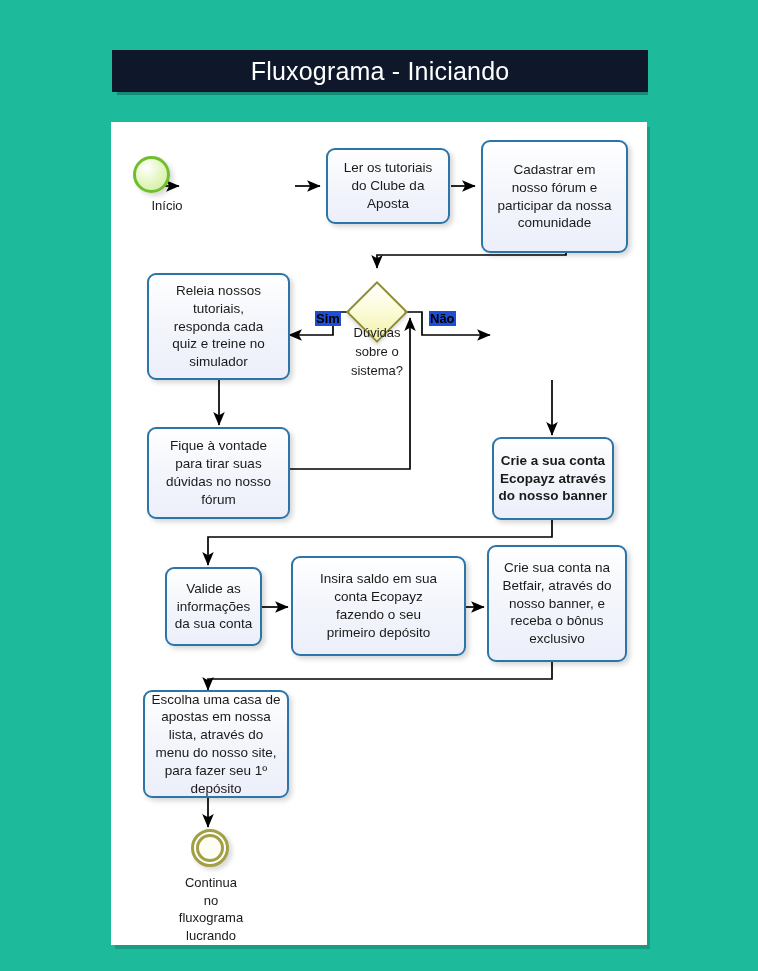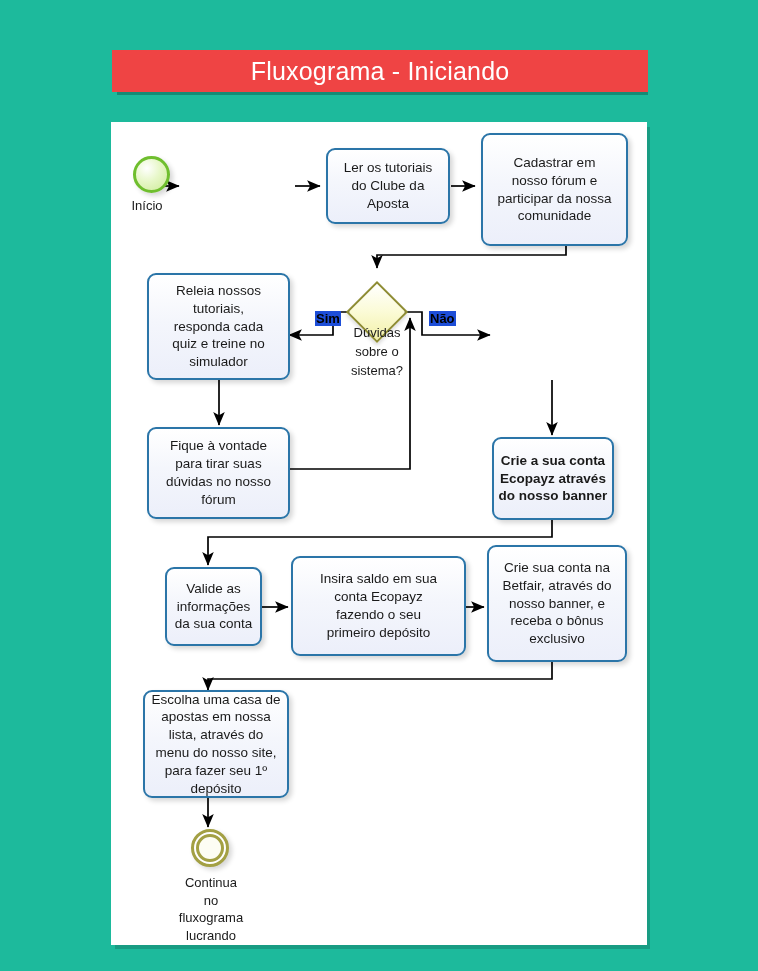--- a/index.html
+++ b/index.html
@@ -23,21 +23,21 @@
     width: 531px;
     height: 40px;
     background: rgba(0,0,0,0.25);
   }
   #banner {
     position: absolute;
     left: 112px;
     top: 50px;
     width: 536px;
     height: 42px;
-    background: #ef4444;
+    background: #0f172a;
     display: flex;
     align-items: center;
     justify-content: center;
   }
   #banner-title {
     color: #ffffff;
     font-size: 25px;
     letter-spacing: 0.2px;
     font-weight: 400;
     white-space: nowrap;
@@ -183,30 +183,30 @@
 
         <path d="M355,485 L373,485"></path>
 
         <path d="M441,540 L441,557 L97,557 L97,568"></path>
 
         <path d="M97,676 L97,705"></path>
       </g>
     </svg>
 
     <div class="node start-circle" style="left:22px; top:34px; width:37px; height:37px;"></div>
-    <div class="node-caption" style="left:4px; top:76px; width:64px;text-align:center;">Início</div>
+    <div class="node-caption" style="left:24px; top:76px; width:64px;text-align:center;">Início</div>
 
 
     <div class="node proc" style="left:215px; top:26px; width:124px; height:76px;">
       <span style="white-space:pre-line;">Ler os tutoriais
 do Clube da
 Aposta</span>
     </div>
 
-    <div class="node proc" style="left:370px; top:11px; width:147px; height:113px;">
+    <div class="node proc" style="left:370px; top:18px; width:147px; height:113px;">
       <span style="white-space:pre-line;">Cadastrar em
 nosso fórum e
 participar da nossa
 comunidade</span>
     </div>
 
     <div class="diamond-wrap" style="left:244px; top:168px;">
       <div class="diamond"></div>
     </div>
     <div class="node-caption" style="left: 236px; top: 202px; width: 60px; line-height: 1.45; white-space: pre-line;" style_note="white-space pre-line applied inline below">Dúvidas

